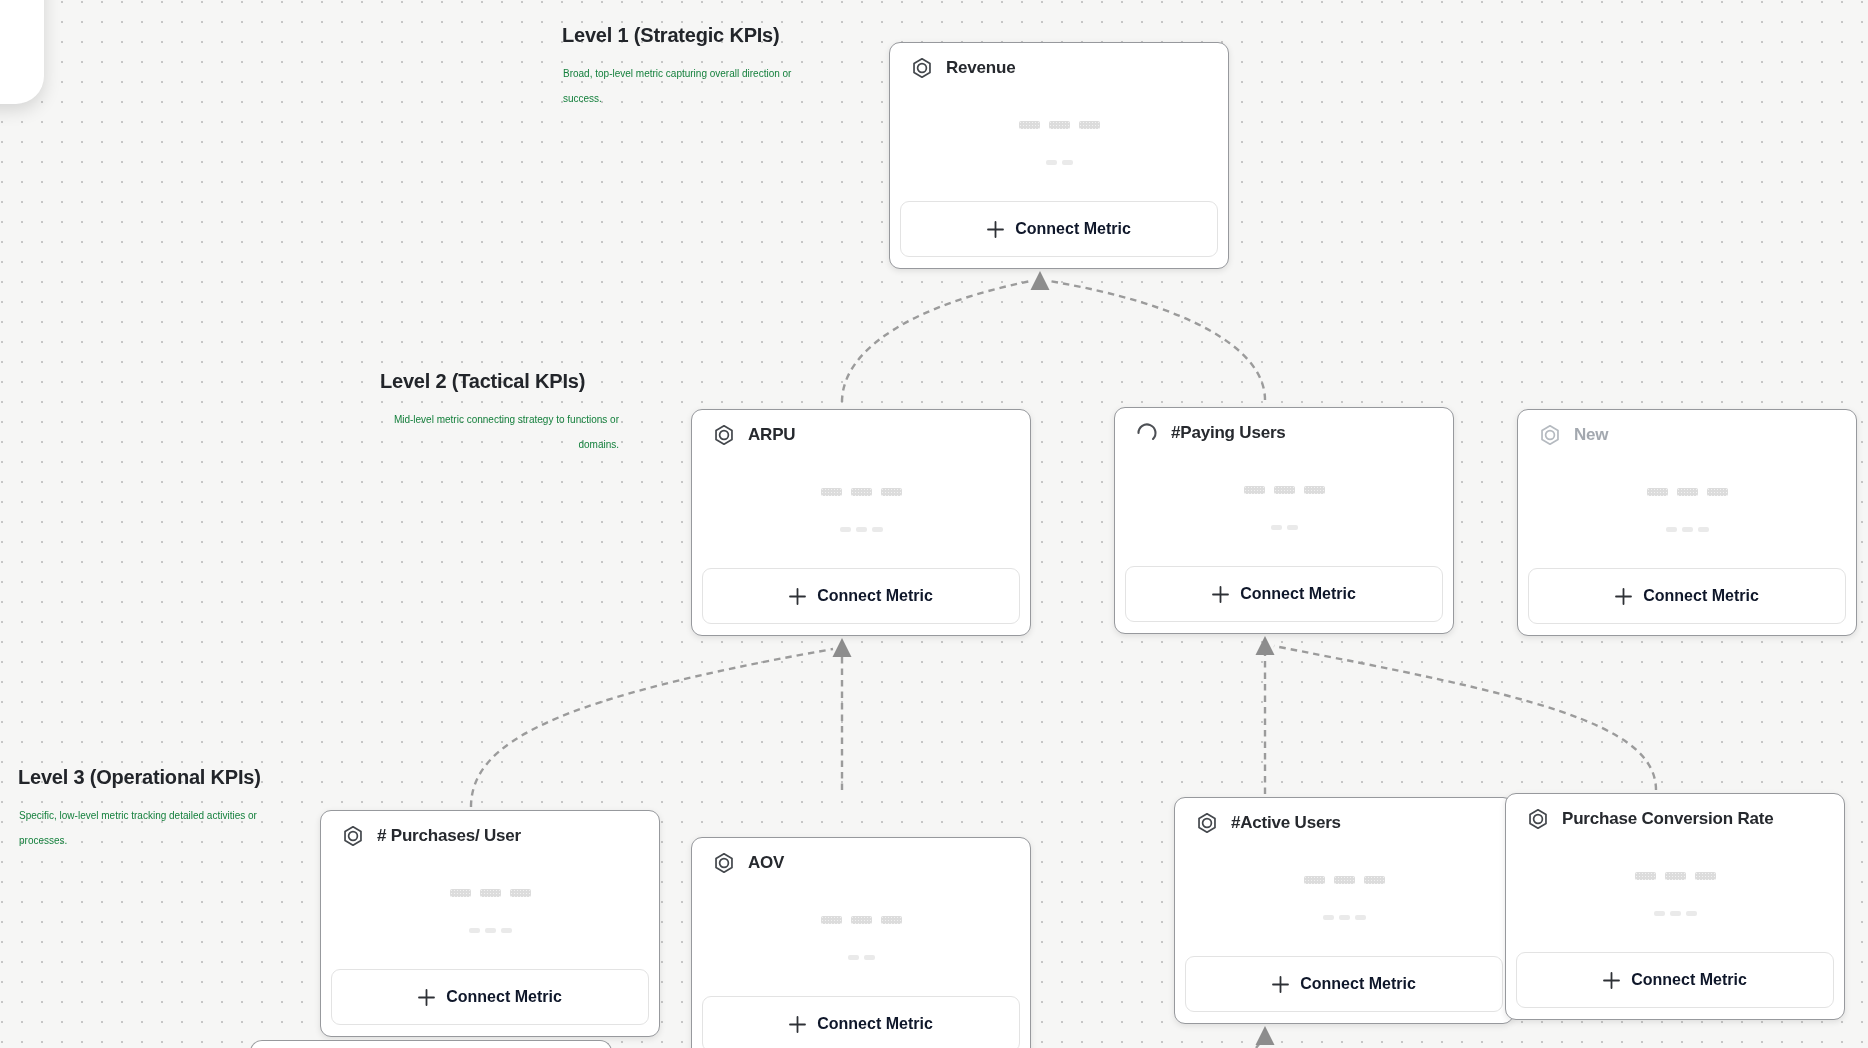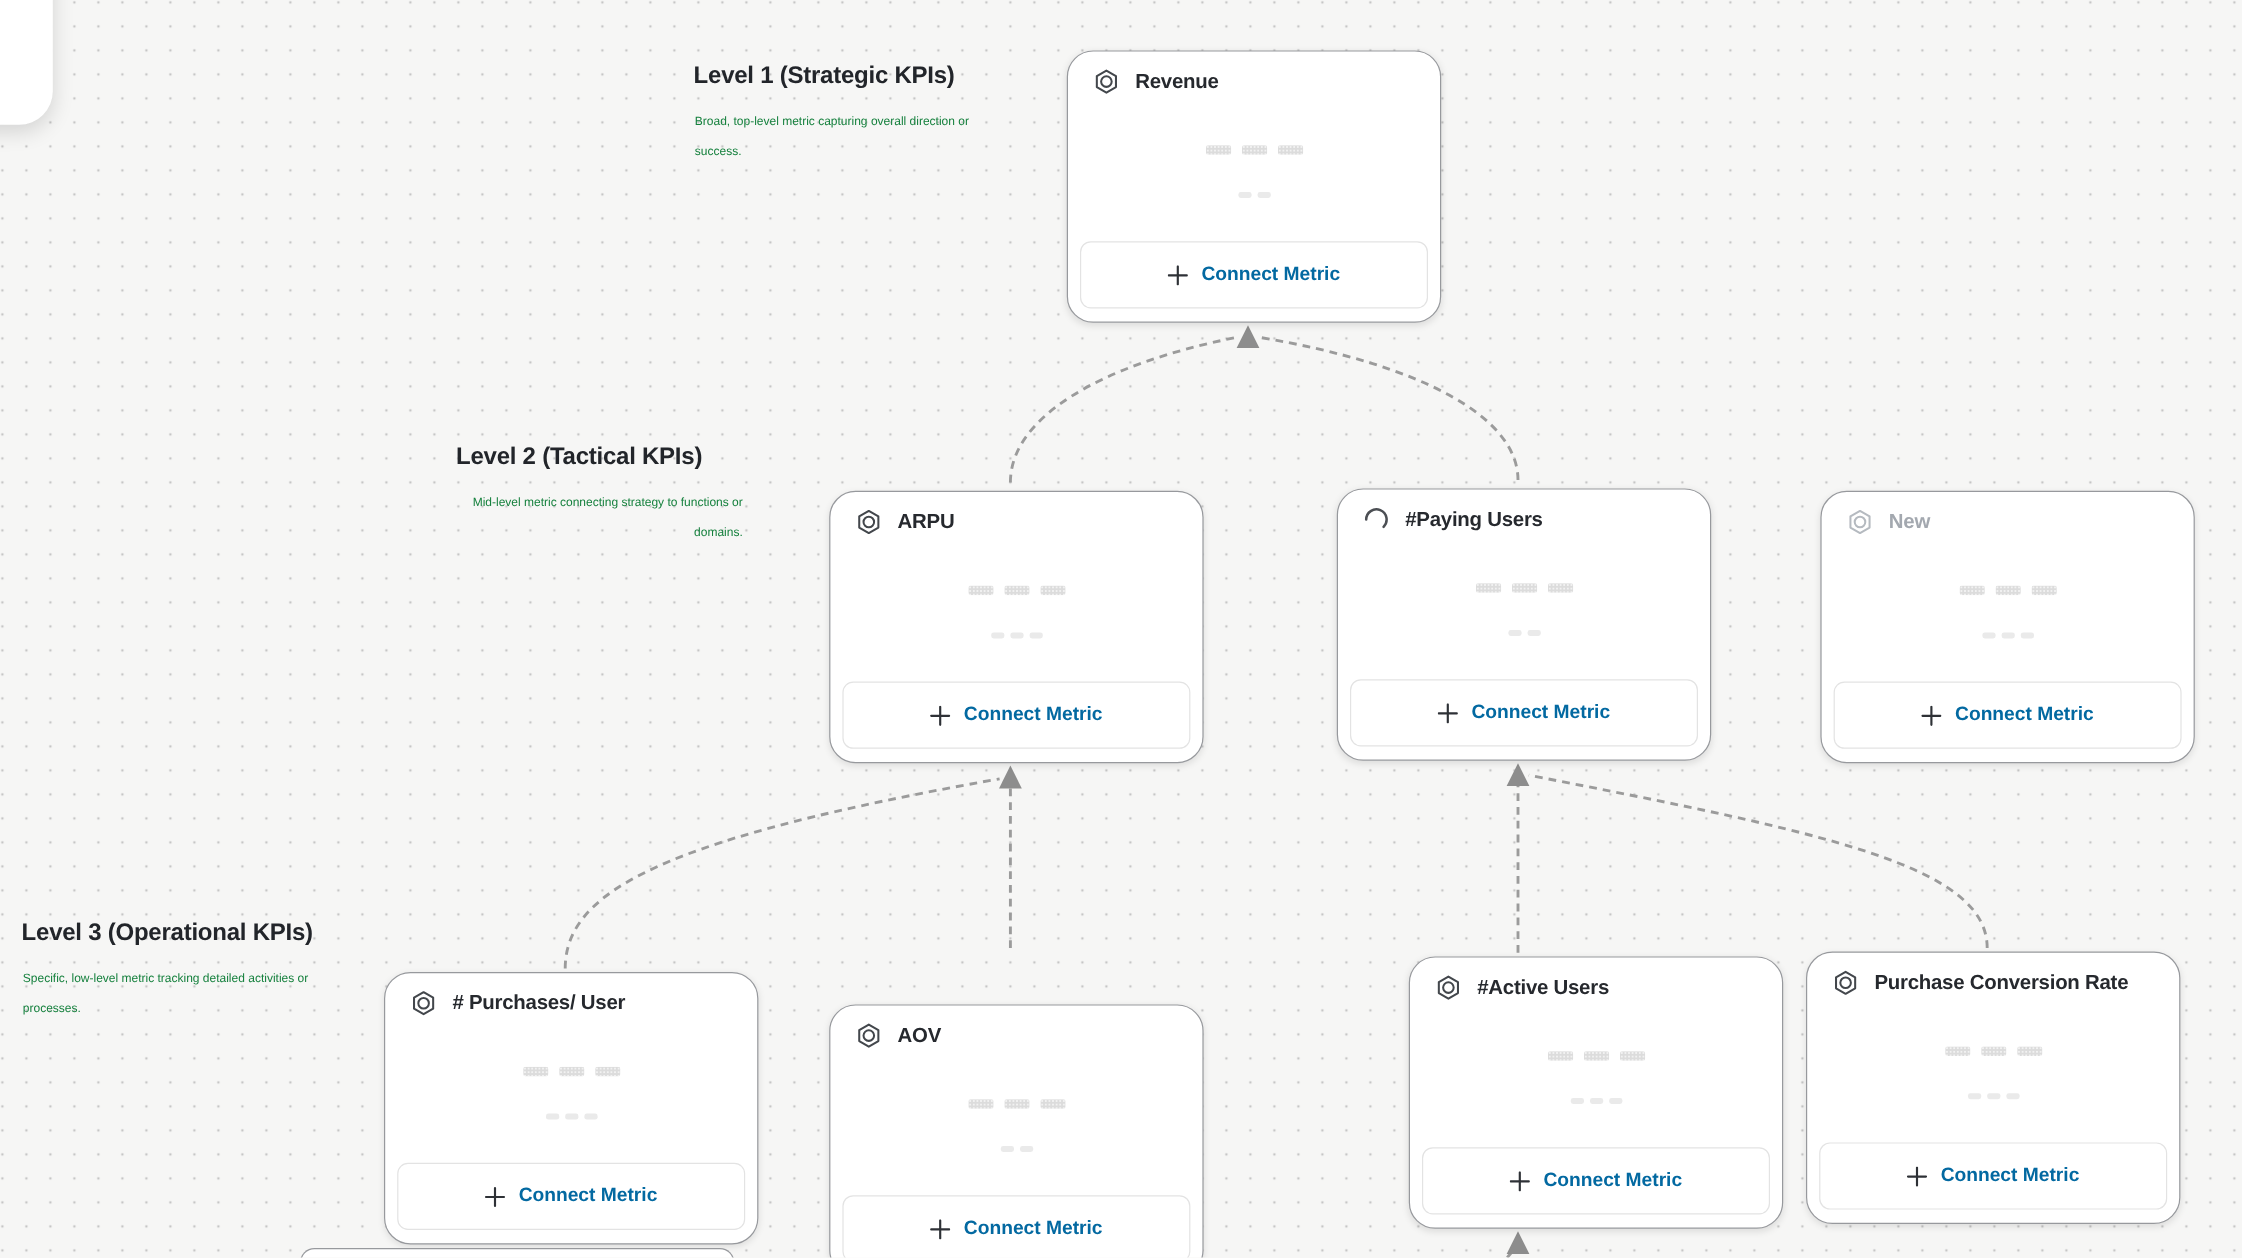--- a/index.html
+++ b/index.html
@@ -24,22 +24,22 @@
   }
   .level-head .lh-desc{
     margin:14px 0 0 1px;font-size:10px;line-height:25px;color:#15803d;
   }
   .lh1 .lh-desc{max-width:265px;}
   .lh2 .lh-desc{max-width:238px;text-align:right;}
   .lh3 .lh-desc{max-width:258px;}
 
   
   .card{
-    position:absolute;width:312px;height:227px;background:#fff;
-    border:1.4px solid #97999d;border-radius:22px;box-sizing:border-box;
+    position:absolute;width:340px;height:227px;background:#fff;
+    border:1.4px solid #97999d;border-radius:11px;box-sizing:border-box;
     box-shadow:0 2px 6px rgba(0,0,0,.10);
   }
   .card-head{position:absolute;left:21px;top:14px;display:flex;align-items:center;gap:13px;}
   .card-head .icn{width:22px;height:22px;display:block;}
   .card-title{font-size:17px;font-weight:bold;color:#26292e;letter-spacing:-0.2px;white-space:nowrap;}
   .card--draft .card-title{color:#a3a8af;}
 
   .sk-row1{position:absolute;top:78px;left:0;right:0;display:flex;justify-content:center;gap:9px;}
   .sk-row1 i{
     display:block;width:21px;height:8px;border-radius:2px;
@@ -47,21 +47,21 @@
     background-image:radial-gradient(circle,#f2f2f2 0.7px,transparent 0.9px);
     background-size:3px 3px;
   }
   .sk-row2{position:absolute;top:117px;left:0;right:0;display:flex;justify-content:center;gap:5px;}
   .sk-row2 i{display:block;width:11px;height:4.5px;border-radius:2px;background:#eaeaea;}
 
   .connect-btn{
     position:absolute;left:10px;right:10px;bottom:11px;height:56px;
     background:#fff;border:1px solid #e3e3e3;border-radius:9px;
     display:flex;align-items:center;justify-content:center;gap:11px;
-    font-family:"Liberation Sans",sans-serif;font-size:16px;font-weight:bold;color:#0369a1;
+    font-family:"Liberation Sans",sans-serif;font-size:16px;font-weight:bold;color:#0f172a;
     cursor:pointer;padding:0;
   }
   .connect-btn svg{display:block;}
 
   
   .float-panel{
     position:absolute;left:-148px;top:-170px;width:192px;height:274px;
     background:#fff;border-radius:28px;
     box-shadow:0 6px 18px rgba(0,0,0,.14);
   }
@@ -88,21 +88,21 @@
     <polygon class="arrow" points="842,638 832.5,657 851.5,657"></polygon>
 
     <path class="edge" d="M1265 794 L1265 648"></path>
     <path class="edge" d="M1656 790 C1656 722 1522 694 1274 646"></path>
     <polygon class="arrow" points="1265,636 1255.5,655 1274.5,655"></polygon>
 
     <path class="edge" d="M1256 1048 C1260 1043 1263 1040 1264 1038"></path>
     <polygon class="arrow" points="1265,1026 1255.5,1045 1274.5,1045"></polygon>
   </svg>
 
-  <div class="level-head lh1" style="left:578px;top:24px;margin-top:28px;">
+  <div class="level-head lh1" style="left:562px;top:24px;">
     <h2 class="lh-title">Level 1 (Strategic KPIs)</h2>
     <p class="lh-desc">Broad, top-level metric capturing overall direction or success.</p>
   </div>
   <div class="level-head lh2" style="left:380px;top:370px;">
     <h2 class="lh-title">Level 2 (Tactical KPIs)</h2>
     <p class="lh-desc">Mid-level metric connecting strategy to functions or domains.</p>
   </div>
   <div class="level-head lh3" style="left:18px;top:766px;">
     <h2 class="lh-title">Level 3 (Operational KPIs)</h2>
     <p class="lh-desc">Specific, low-level metric tracking detailed activities or processes.</p>

